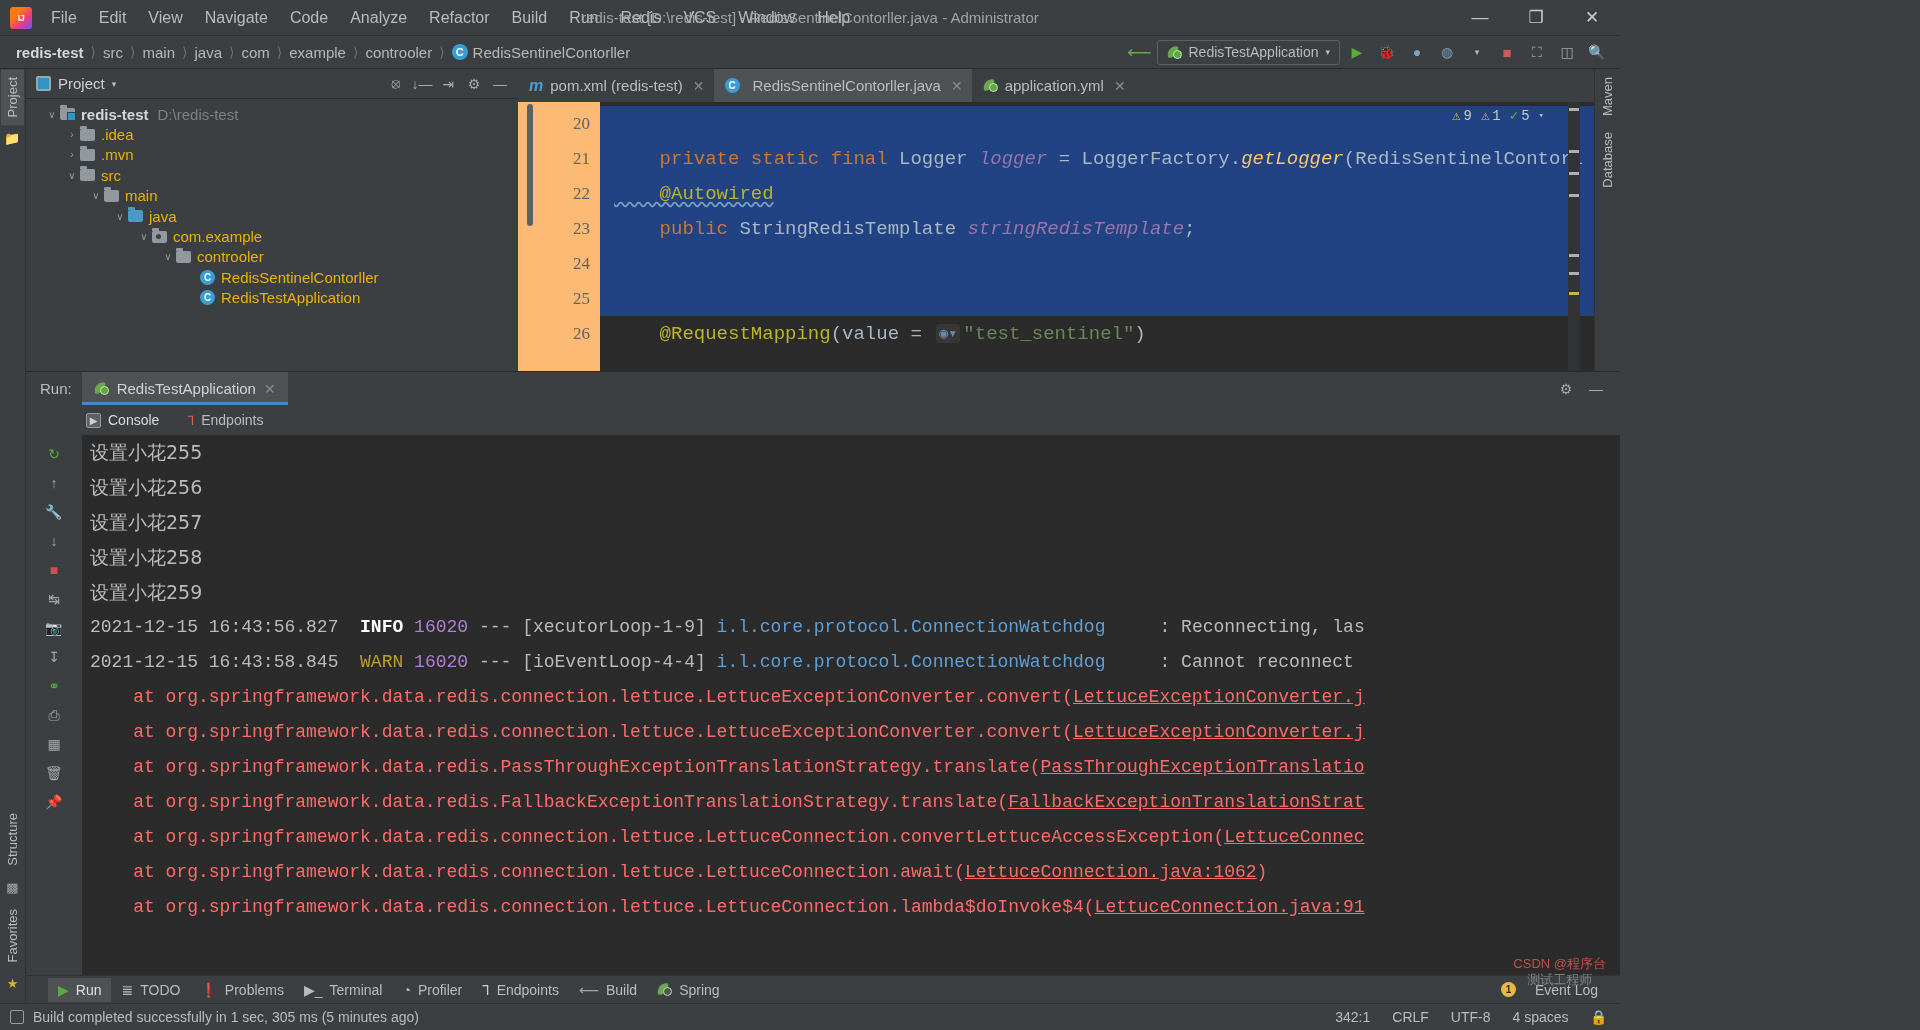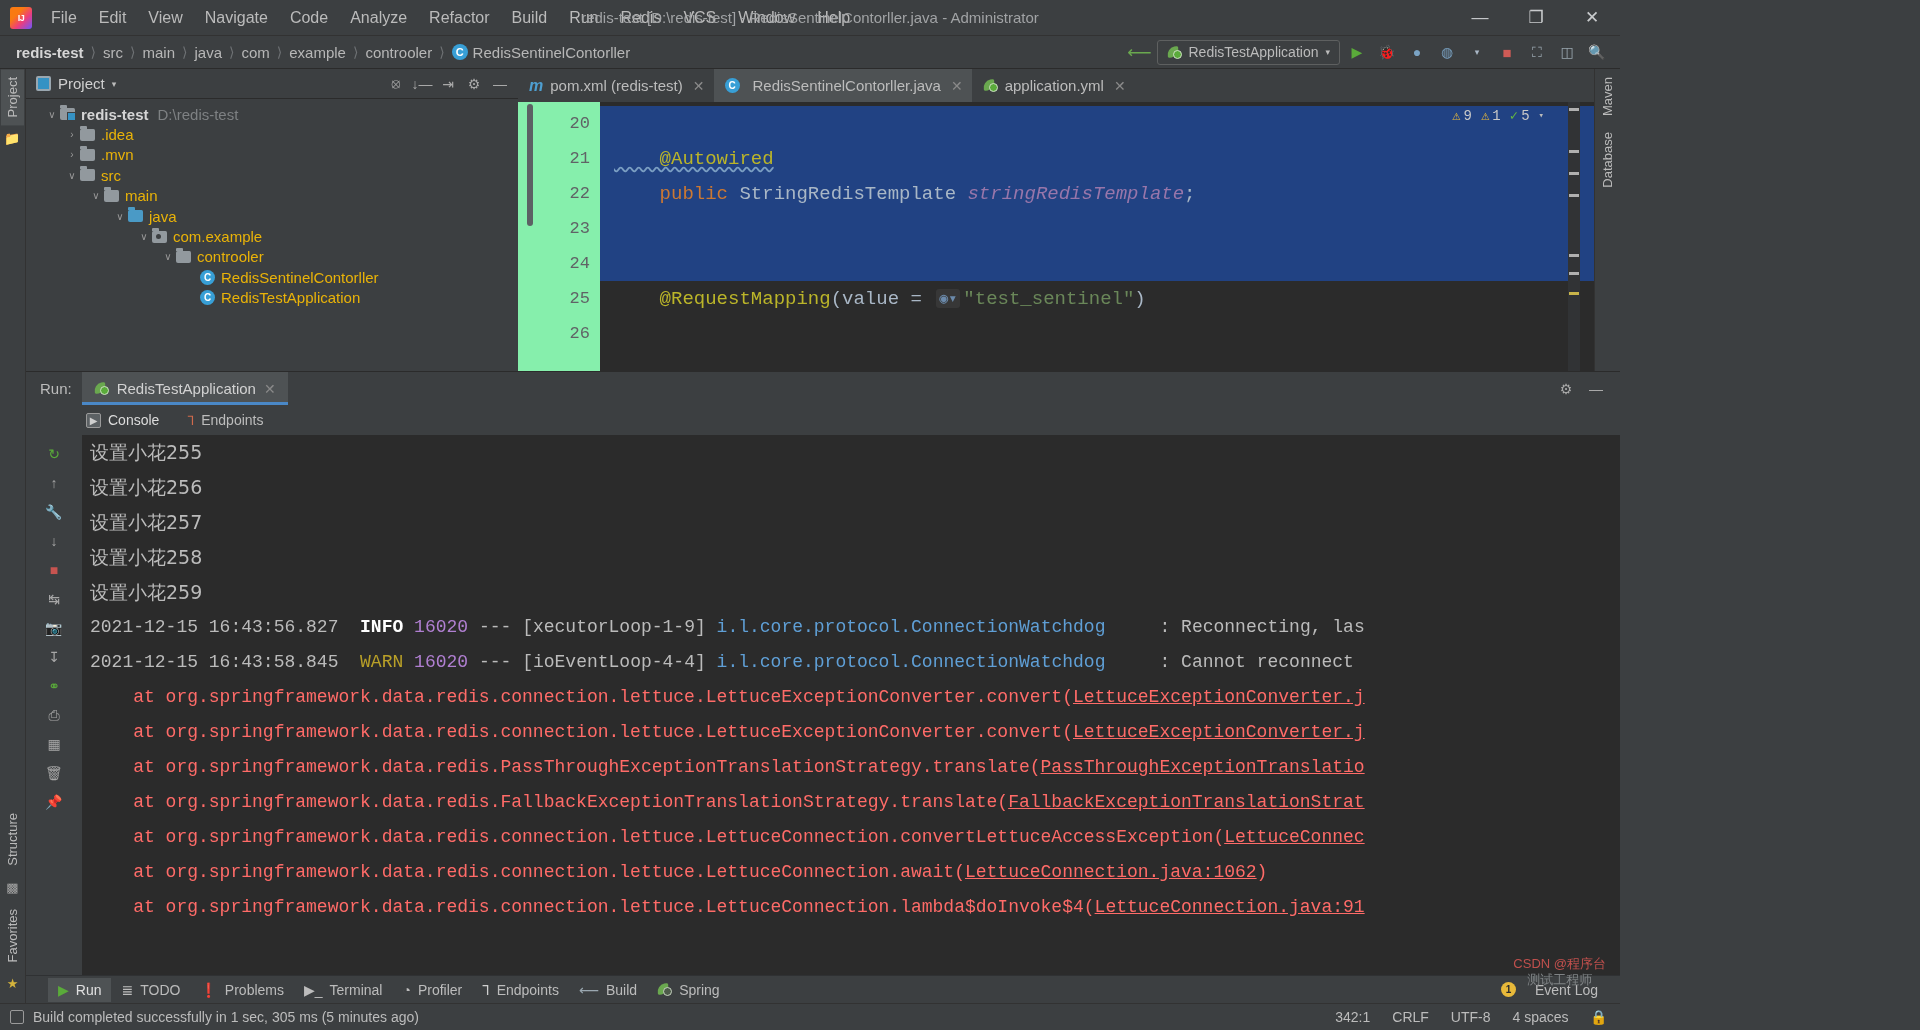--- a/index.html
+++ b/index.html
@@ -146,22 +146,22 @@
     background: #6aa84f; border-radius: 10px 2px 10px 2px; transform: rotate(-12deg);
   }
   .leaf-ico::after {
     content: ""; position: absolute; right: 0; bottom: 0; width: 7px; height: 7px;
     border-radius: 50%; background: #4d5a4a; border: 1.5px solid #c8d4c2;
   }
   .leaf-ico.green-dot::after { background: #5aab3a; border-color: #cfe0c6; }
 
   .editor-body { flex: 1 1 auto; display: flex; min-height: 0; position: relative; }
   .gutter {
-    width: 82px; flex: 0 0 82px; background: #86efac; position: relative;
-    font-family: Liberation Mono, monospace; font-size: 17px; color: #606366;
+    width: 82px; flex: 0 0 82px; background: #fdba74; position: relative;
+    font-family: Liberation Serif, serif; font-size: 17px; color: #606366;
     padding-top: 4px;
   }
   .gline { height: 35px; display: flex; align-items: center; justify-content: flex-end; padding-right: 10px; position: relative; }
   .run-marker {
     position: absolute; right: -17px; top: 9px; width: 15px; height: 14px;
   }
   .run-marker::before {
     content: ""; position: absolute; left: 0; top: 0; width: 12px; height: 11px;
     background: #5aab3a; border-radius: 10px 2px 10px 2px; transform: rotate(-12deg);
   }
@@ -473,20 +473,21 @@
                 <span>23</span>
                 <span class="run-marker"></span>
               </div>
               <div class="gline">24</div>
               <div class="gline">25</div>
               <div class="gline">26</div>
             </div>
 
             <div class="code">
               <div class="cline sel-bg"></div>
+              <div class="cline sel-bg"><span class="k">    private static final </span><span class="t">Logger </span><span class="fld">logger </span><span class="t">= LoggerFactory.</span><span class="mth">getLogger</span><span class="t">(RedisSentinelContorl</span></div>
               <div class="cline sel-bg"><span class="ann squiggle">    @Autowired</span></div>
               <div class="cline sel-bg"><span class="k">    public </span><span class="t">StringRedisTemplate </span><span class="fld">stringRedisTemplate</span><span class="t">;</span></div>
               <div class="cline sel-bg"></div>
               <div class="cline sel-bg"></div>
               <div class="cline"><span class="ann">    @RequestMapping</span><span class="t">(value = </span><span class="fold-badge">◉▾</span><span class="str">"test_sentinel"</span><span class="t">)</span></div>
 
               <div class="inspect-widget">
                 <span class="insp">
                   <span class="tri-warn">⚠</span>
                   <span>9</span>

